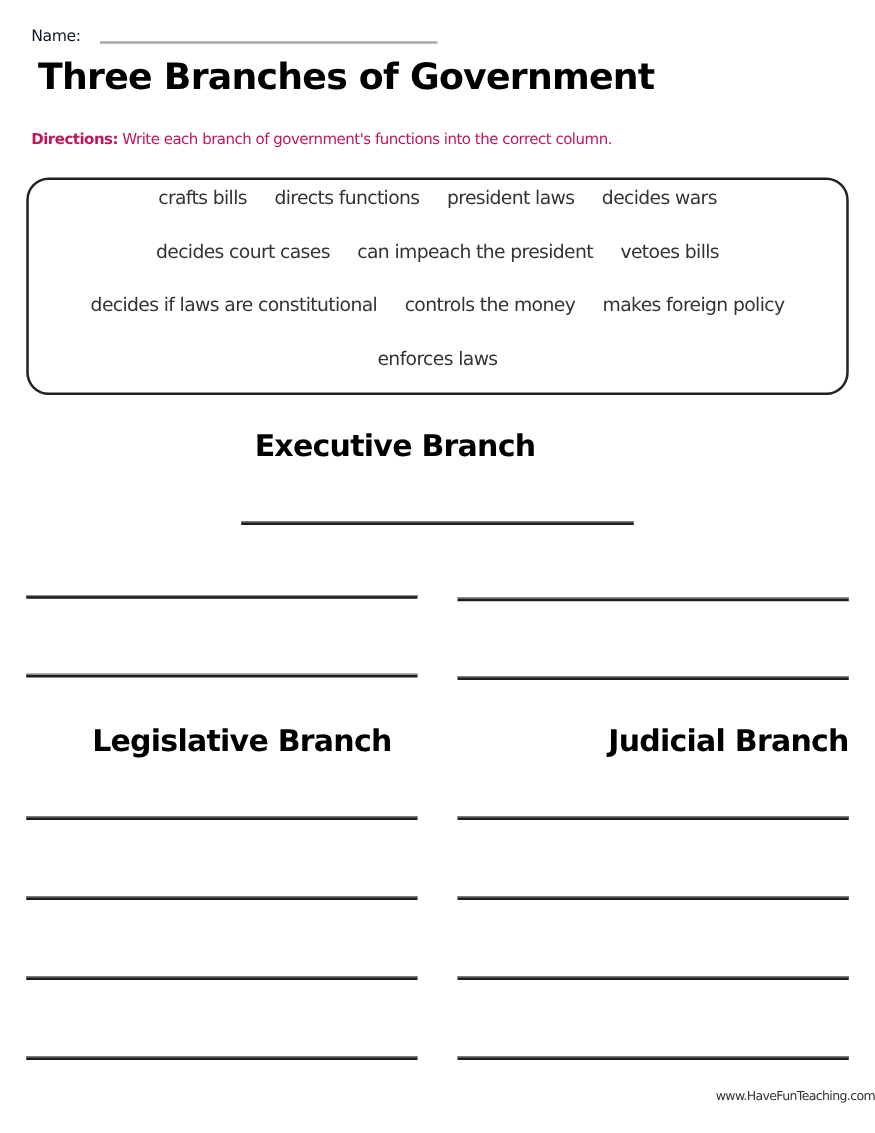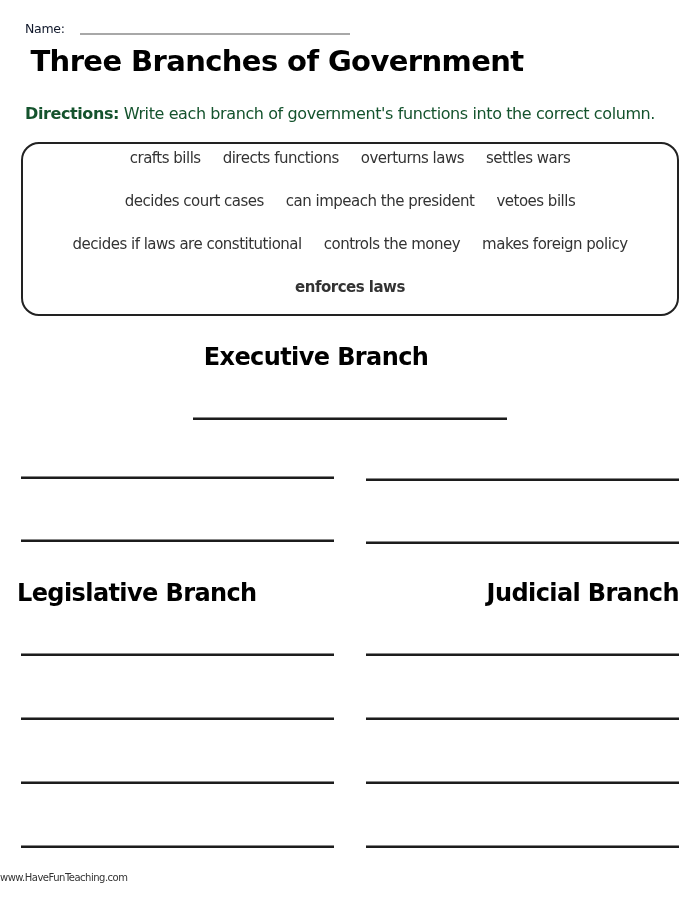--- a/index.html
+++ b/index.html
@@ -6,68 +6,68 @@
     html, body { width: 700px; height: 906px; background: #ffffff; overflow: hidden; }
     body { position: relative; font-family: "DejaVu Sans", sans-serif; color: #111; }
 
     .name-row { position: absolute; left: 25px; top: 20px; height: 20px; }
     .name-label { position: absolute; left: 0; top: 1px; font-size: 12.5px; color: #0f172a; letter-spacing: -0.3px; white-space: nowrap; }
     .name-line { position: absolute; left: 55px; top: 13px; width: 270px; height: 2px; background: #a8a8a8; }
 
     .title { position: absolute; left: 0; top: 44px; width: 554px; text-align: center;
              font-size: 29px; font-weight: bold; letter-spacing: -0.6px; color: #000; white-space: nowrap; }
 
-    .directions { position: absolute; left: 25px; top: 104px; font-size: 16px; color: #14532d; letter-spacing: -0.4px; white-space: nowrap; }
+    .directions { position: absolute; left: 25px; top: 104px; font-size: 12px; color: #be185d; letter-spacing: -0.4px; white-space: nowrap; }
     .directions b { font-weight: bold; }
 
     .word-bank { position: absolute; left: 21px; top: 142px; width: 658px; height: 174px;
                  border: 2px solid #222; border-radius: 18px; }
     .wb-row { position: absolute; left: 0; width: 100%; display: flex; justify-content: center;
               font-size: 15px; color: #333; letter-spacing: -0.5px; white-space: nowrap; }
     .wb-row span { margin: 0 11px; }
     .wb-row.r0 { top: 5px; }
     .wb-row.r1 { top: 48px; }
     .wb-row.r2 { top: 91px; }
     .wb-row.r3 { top: 134px; }
-    .wb-row.r3 span { margin: 0 20px; font-weight: bold; }
+    .wb-row.r3 span { margin: 0 20px; }
     .wb-row.r3 span:first-child { margin-left: 0; }
     .wb-row.r3 span:last-child { margin-right: 0; }
 
     .branch-heading { position: absolute; font-size: 24px; font-weight: bold; color: #000; letter-spacing: -0.6px; white-space: nowrap; }
     .exec-heading { left: 0; width: 632px; text-align: center; top: 343px; }
-    .leg-heading { left: 17px; width: 313px; text-align: left; top: 579px; }
+    .leg-heading { left: 37px; width: 313px; text-align: center; top: 579px; }
     .jud-heading { left: 366px; width: 313px; text-align: right; top: 579px; }
 
     .write-line { position: absolute; height: 3px; background: #1c1c1c; border-top: 1px solid #888; }
     .col-left { left: 21px; width: 313px; }
     .col-right { left: 366px; width: 313px; }
 
-    .footer { position: absolute; left: 0; width: 700px; top: 872px; text-align: left;
+    .footer { position: absolute; left: 0; width: 700px; top: 872px; text-align: right;
               font-size: 10px; color: #333; letter-spacing: -0.5px; white-space: nowrap; }
   </style>
 </head>
 <body>
 
 <div class="name-row">
   <span class="name-label">Name:</span>
   <div class="name-line"></div>
 </div>
 
 <div class="title">Three Branches of Government</div>
 
 <div class="directions">
   <b>Directions:</b><span> Write each branch of government's functions into the correct column.</span>
 </div>
 
 <div class="word-bank">
   <div class="wb-row r0">
     <span>crafts bills</span>
     <span>directs functions</span>
-    <span>overturns laws</span>
-    <span>settles wars</span>
+    <span>president laws</span>
+    <span>decides wars</span>
   </div>
   <div class="wb-row r2">
     <span>decides if laws are constitutional</span>
     <span>controls the money</span>
     <span>makes foreign policy</span>
   </div>
   <div class="wb-row r1">
     <span>decides court cases</span>
     <span>can impeach the president</span>
     <span>vetoes bills</span>

